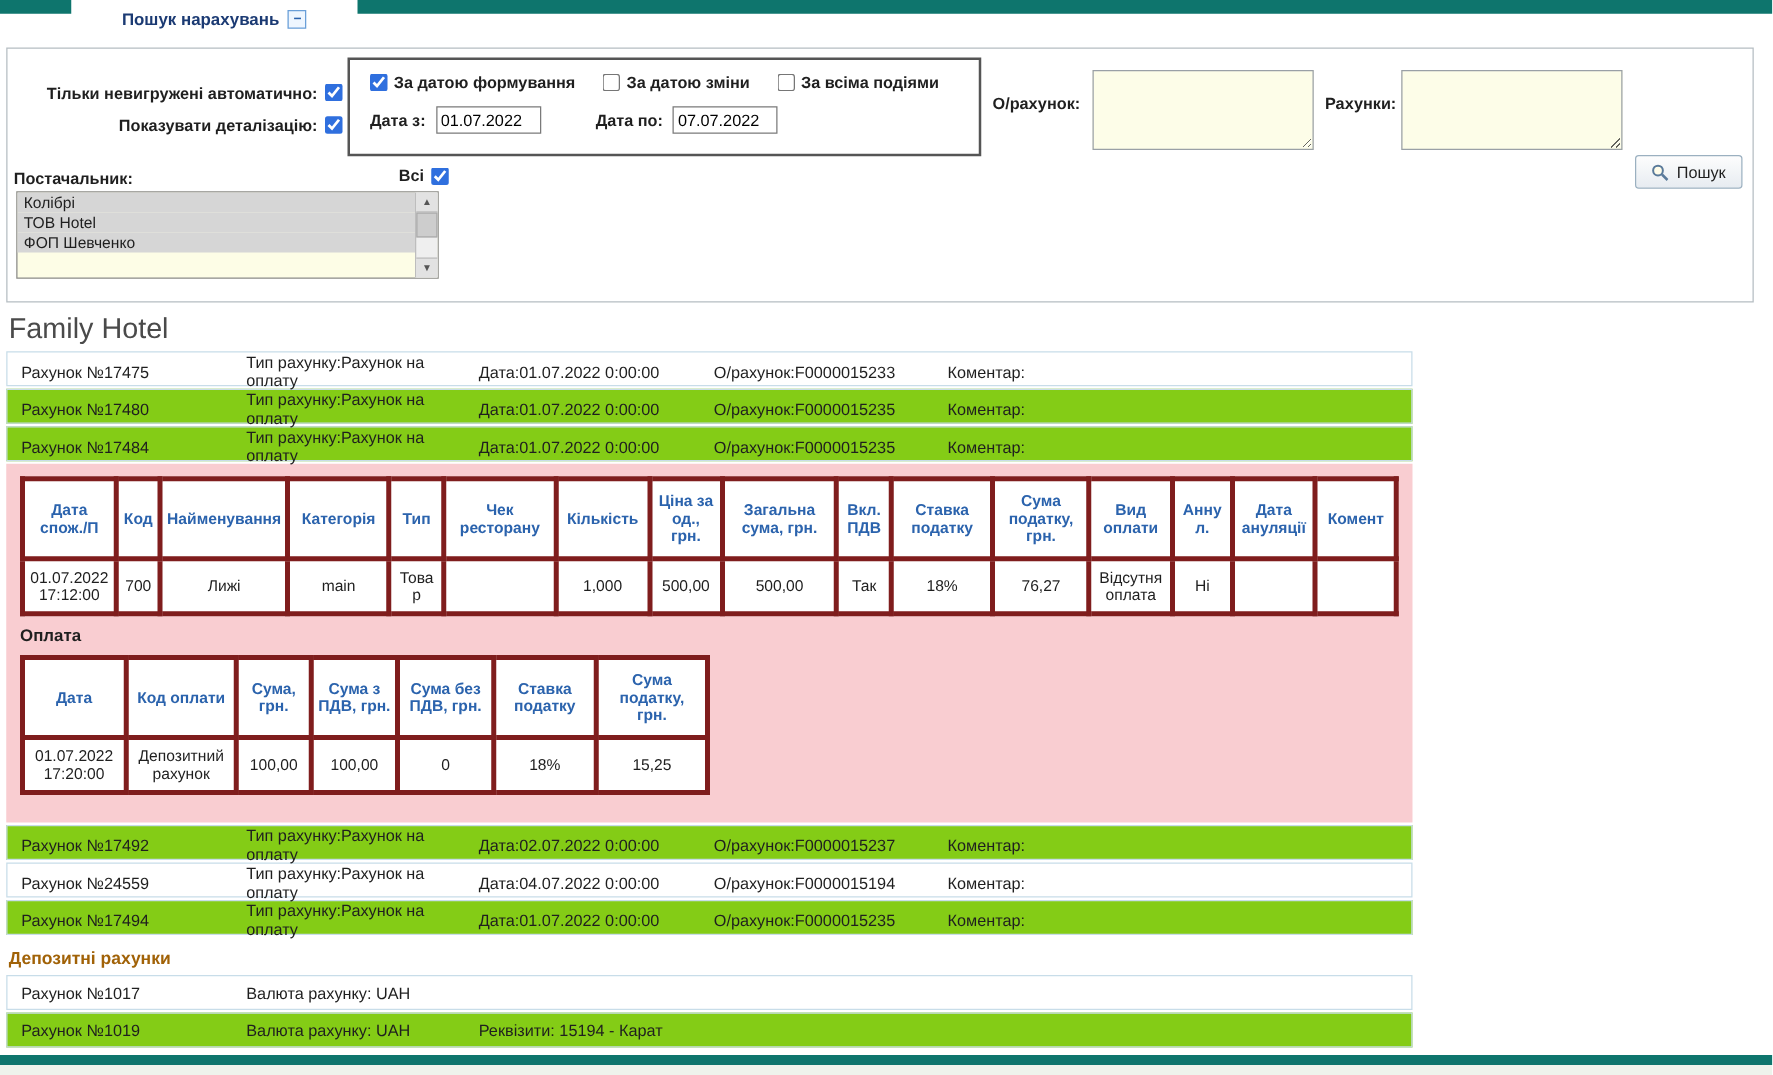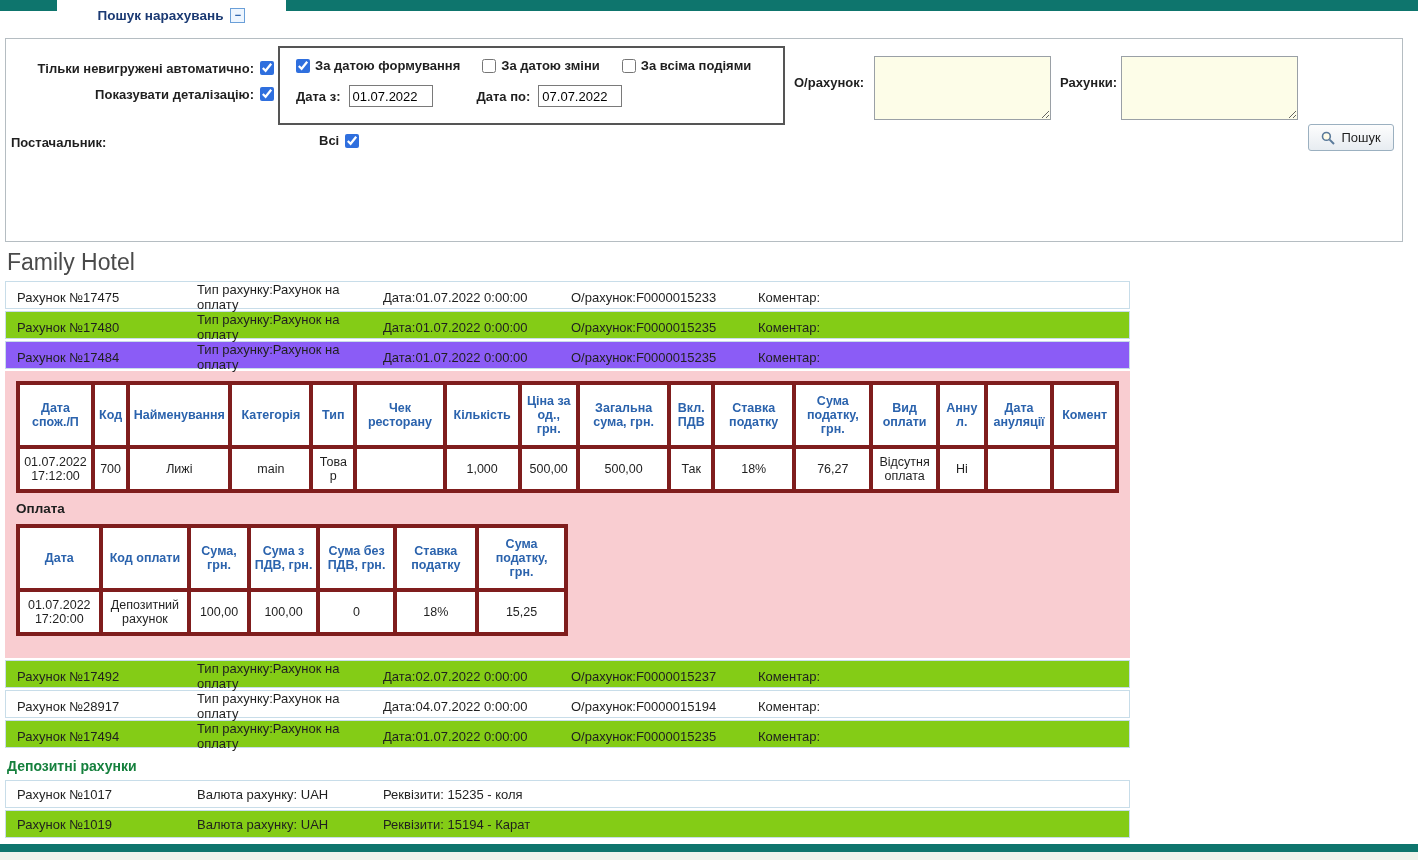--- a/index.html
+++ b/index.html
@@ -8,21 +8,21 @@
   
   .top-strip{height:11px;background:#0e756d;}
   .tab{position:absolute;left:57px;top:0;width:229px;height:30px;background:#fff;z-index:3;
        display:flex;align-items:center;justify-content:center;gap:7px;cursor:pointer;}
   .tab-label{color:#1b3a73;font-weight:bold;font-size:13.5px;}
   .collapse-box{width:13px;height:13px;border:1px solid #6a9fd8;background:#eef6ff;color:#2b63ad;
        font-size:11px;line-height:11px;display:flex;align-items:center;justify-content:center;font-weight:bold;}
   
   .filter-panel{position:relative;margin:27px 10px 0 5px;width:1396px;height:202px;border:1px solid #b5bdc2;background:#fff;}
   .left-checks{position:absolute;left:8px;top:22px;width:260px;}
-  .check-row{display:flex;justify-content:flex-end;align-items:flex-start;height:26px;}
+  .check-row{display:flex;justify-content:flex-end;align-items:center;height:26px;}
   .check-row b{font-weight:bold;}
   input[type=checkbox]{accent-color:#2f6fde;width:14px;height:14px;margin:0 0 0 6px;vertical-align:middle;}
   .date-box{position:absolute;left:272px;top:7px;width:503px;height:75px;border:2px solid #555;}
   .date-box-row1{display:flex;align-items:center;gap:22px;padding:10px 0 0 16px;font-weight:bold;}
   .date-box-row1 label{display:flex;align-items:center;gap:5px;}
   .date-box-row1 input{margin:0;}
   .date-box-row2{display:flex;align-items:center;gap:8px;padding:12px 0 0 16px;font-weight:bold;}
   .date-input{width:76px;height:18px;border:1px solid #7a7a7a;font-family:"Liberation Sans",sans-serif;
        font-size:13px;padding:1px 3px;background:#fff;}
   .gap28{width:28px;}
@@ -48,31 +48,31 @@
   .lb-thumb{position:absolute;top:16px;left:0;right:0;height:18px;background:#cdcdcd;border:1px solid #aaa;cursor:pointer;}
   
   .content{margin:4px 0 0 5px;width:1125px;}
   .hotel-title{font-size:23px;color:#4a4a4a;padding:3px 0 5px 2px;}
   .inv-row{display:grid;grid-template-columns:180px 186px 188px 187px 1fr;align-items:center;height:26px;
        padding-left:11px;border:1px solid #c8dde9;margin-bottom:2px;cursor:pointer;}
   .dep-row{display:grid;grid-template-columns:180px 186px 1fr;align-items:center;height:26px;
        padding-left:11px;border:1px solid #c8dde9;margin-bottom:2px;cursor:pointer;}
   .row-white{background:#fff;}
   .row-blue{background:#84cc16;}
-  .row-pink{background:#8b5cf6;}
+  .row-pink{background:#84cc16;}
   .detail-block{background:#f9cdd1;margin-bottom:2px;padding:10px 0 22px 0;}
   .section-title{font-weight:bold;font-size:13.5px;padding:8px 0 8px 11px;color:#1f1f1f;}
   .dtable{border-collapse:collapse;table-layout:fixed;background:#fff;margin-left:11px;}
   .dtable th,.dtable td{border:4px solid #7f1d1d;padding:4px 3px;text-align:center;vertical-align:middle;
        font-size:12.5px;word-wrap:break-word;}
   .dtable th{color:#2b63ad;font-weight:bold;height:52px;}
   .dtable td{color:#1f1f1f;height:32px;}
   .rtab{width:1103px;}
   .ptab{width:552px;}
-  .deposit-title{font-weight:bold;font-size:14px;color:#15803d;padding:8px 0 6px 2px;}
+  .deposit-title{font-weight:bold;font-size:14px;color:#a16207;padding:8px 0 6px 2px;}
   .btn-row{display:flex;justify-content:center;gap:18px;margin-top:12px;}
   .action-btn{display:flex;align-items:center;gap:7px;height:27px;padding:0 13px;background:#fdfdfd;
        font-family:"Liberation Sans",sans-serif;font-size:13px;color:#1f1f1f;cursor:pointer;border-radius:2px;}
   .btn-1c{border:1px solid #c07a7a;}
   .btn-dl{border:1px solid #a5adb3;}
   
   .bottom-strip{position:absolute;left:0;right:0;top:844px;height:8px;background:#0e756d;}
   .bottom-foot{position:absolute;left:0;right:0;top:852px;height:8px;background:#eef3ec;}
 </style>
 </head>
@@ -137,20 +137,32 @@
       </svg>
       <span>Пошук</span>
     </button>
 
     <span class="panel-label supplier-label">Постачальник:</span>
     <span class="all-wrap">
       <span>Всі</span>
       <input type="checkbox" checked="" style="">
     </span>
 
+    <div class="listbox">
+      <div class="lb-items">
+        <div class="lb-item">Колібрі</div>
+        <div class="lb-item">ТОВ Hotel</div>
+        <div class="lb-item">ФОП Шевченко</div>
+      </div>
+      <div class="lb-scroll">
+        <div class="lb-arrow">▲</div>
+        <div class="lb-thumb"></div>
+        <div class="lb-arrow down">▼</div>
+      </div>
+    </div>
 
   </div>
 
   <div class="content">
 
     <div class="hotel-title">Family Hotel</div>
 
     <div class="inv-row row-white">
       <span>Рахунок №17475</span>
       <span>Тип рахунку:Рахунок на оплату</span>
@@ -279,41 +291,40 @@
 
     <div class="inv-row row-blue">
       <span>Рахунок №17492</span>
       <span>Тип рахунку:Рахунок на оплату</span>
       <span>Дата:02.07.2022 0:00:00</span>
       <span>О/рахунок:F0000015237</span>
       <span>Коментар:</span>
     </div>
 
     <div class="inv-row row-white">
-      <span>Рахунок №28917</span>
+      <span>Рахунок №24559</span>
       <span>Тип рахунку:Рахунок на оплату</span>
       <span>Дата:04.07.2022 0:00:00</span>
       <span>О/рахунок:F0000015194</span>
       <span>Коментар:</span>
     </div>
 
     <div class="inv-row row-blue">
       <span>Рахунок №17494</span>
       <span>Тип рахунку:Рахунок на оплату</span>
       <span>Дата:01.07.2022 0:00:00</span>
       <span>О/рахунок:F0000015235</span>
       <span>Коментар:</span>
     </div>
 
     <div class="deposit-title">Депозитні рахунки</div>
 
     <div class="dep-row row-white">
       <span>Рахунок №1017</span>
       <span>Валюта рахунку: UAH</span>
-      <span>Реквізити: 15235 - коля</span>
     </div>
 
     <div class="dep-row row-blue">
       <span>Рахунок №1019</span>
       <span>Валюта рахунку: UAH</span>
       <span>Реквізити: 15194 - Карат</span>
     </div>
 
     <div class="btn-row">
       <button class="action-btn btn-1c">

